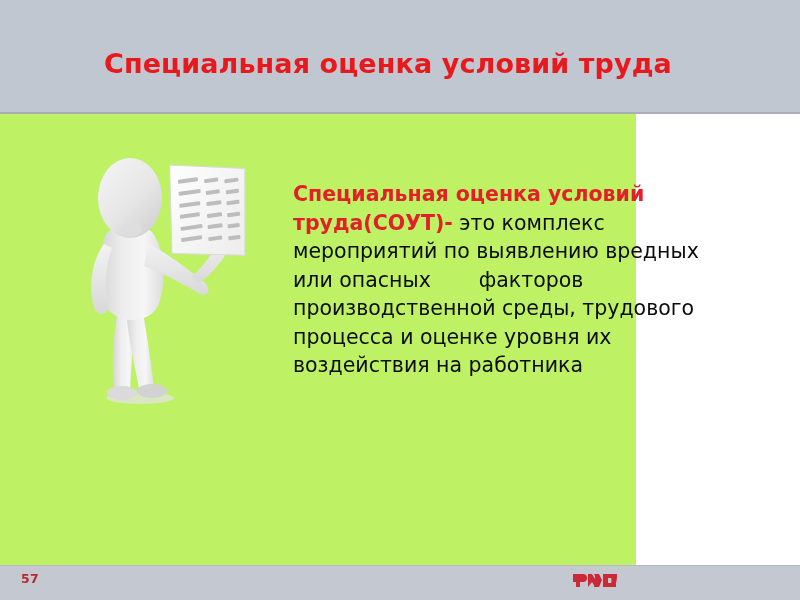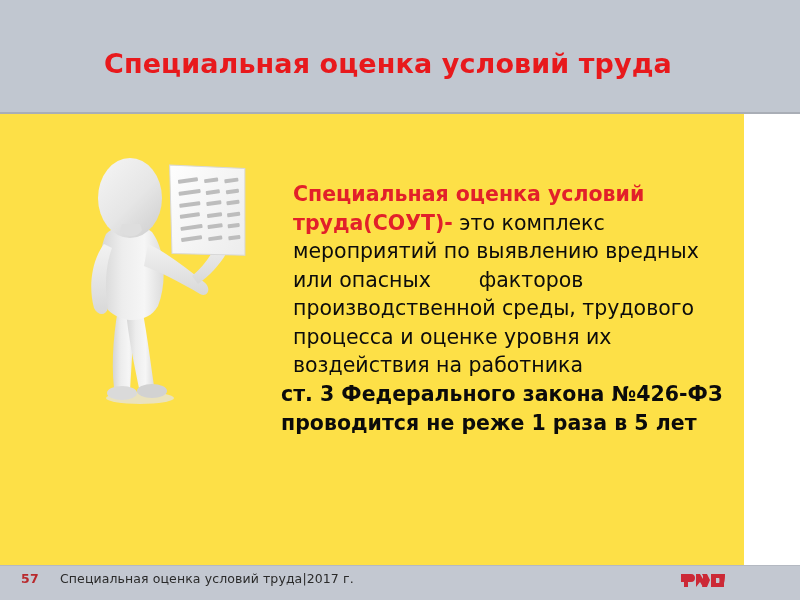--- a/index.html
+++ b/index.html
@@ -11,23 +11,23 @@
     height: 600px;
     background: #ffffff;
     font-family: "DejaVu Sans", "Liberation Sans", sans-serif;
     overflow: hidden;
     position: relative;
   }
 
   #slide {
     position: absolute;
     left: 0; top: 0;
-    width: 744px;
+    width: 636px;
     height: 600px;
-    background: #fde047;
+    background: #bef264;
   }
 
   
   #header-band {
     position: absolute;
     left: 0; top: 0;
     width: 800px;
     height: 114px;
     background: #c1c7d0;
     border-bottom: 2px solid #a9aeb6;
@@ -220,26 +220,23 @@
 
   <div id="body-text">
     <p class="para para-lead"><span class="red-bold">Специальная оценка условий труда(СОУТ)-</span><span> это комплекс</span>
 <span>мероприятий по выявлению вредных</span>
 <span>или опасных</span><span class="wide-gap"></span><span>факторов</span>
 <span>производственной среды, трудового</span>
 <span>процесса и оценке уровня их</span>
 <span>воздействия на работника</span></p>
   </div>
 
-  <div id="law-paragraph">ст. 3 Федерального закона №426-ФЗ
-проводится не реже 1 раза в 5 лет</div>
 
   <div id="footer-band"></div>
   <div id="footer-page-number">57</div>
-  <div id="footer-caption">Специальная оценка условий труда|2017 г.</div>
   <div id="footer-logo">
     <svg width="46" height="20" viewBox="0 0 46 20" xmlns="http://www.w3.org/2000/svg">
       <g fill="#cc2936">
 
         <path d="M1 4 L8 4 L8 17 L4 17 L4 12 L1 12 Z"></path>
         <path d="M4 4 L11 4 C14 4 15 6 15 8 C15 10 14 12 11 12 L4 12 Z"></path>
         <path d="M16 4 L20 4 L23 9 L23 4 L27 4 L27 17 L23 17 L20 12 L16 17 Z"></path>
         <path d="M22 4 L27 4 L30 10 L27 17 L22 17 L25 10 Z"></path>
         <path d="M31 4 L44 4 L44 8 L36 8 L36 13 L44 13 L44 17 L31 17 Z"></path>
         <path d="M38 4 L45 4 C45 8 45 13 42 17 L38 17 C40 13 40 8 38 4 Z"></path>

